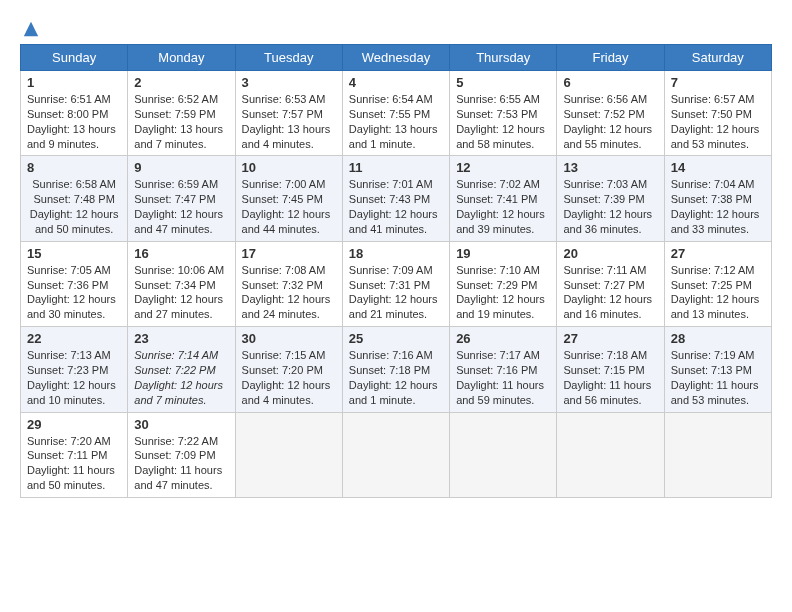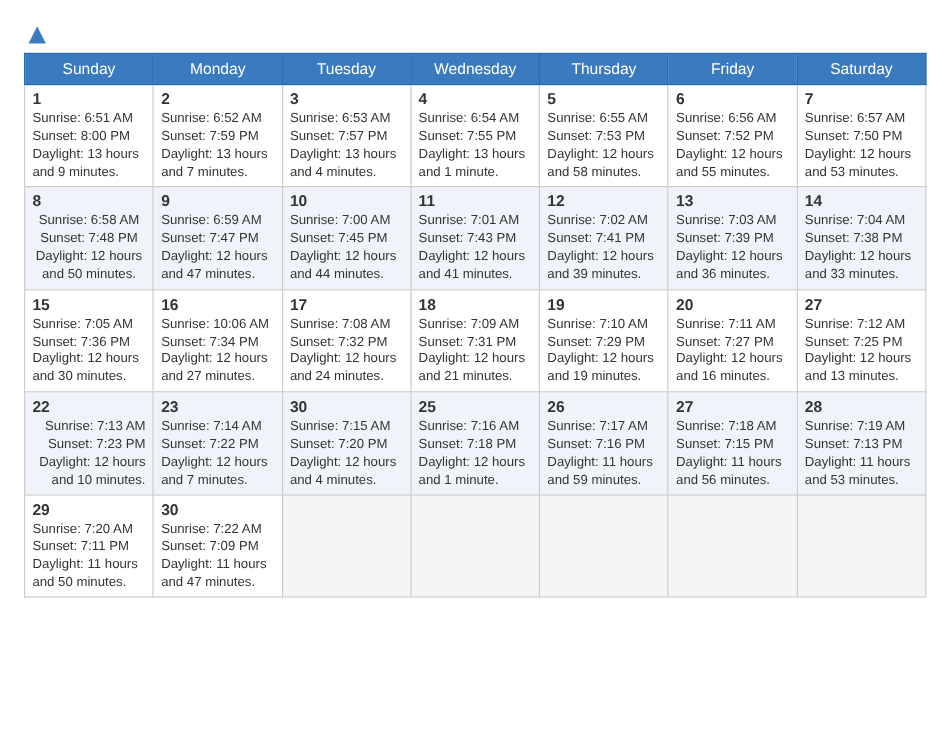--- a/index.html
+++ b/index.html
@@ -271,28 +271,28 @@
           <span class="day-num">27</span>
           <div class="day-info" style="white-space: pre-line;">Sunrise: 7:12 AM
 Sunset: 7:25 PM
 Daylight: 12 hours
 and 13 minutes.</div>
         </td>
       </tr>
       <tr>
         <td>
           <span class="day-num">22</span>
-          <div class="day-info" style="white-space: pre-line; text-align: right;">Sunrise: 7:13 AM
+          <div class="day-info" style="white-space: pre-line;">Sunrise: 7:13 AM
 Sunset: 7:23 PM
 Daylight: 12 hours
 and 10 minutes.</div>
         </td>
         <td>
           <span class="day-num">23</span>
-          <div class="day-info" style="white-space: pre-line;">Sunrise: 7:14 AM
+          <div class="day-info" style="white-space: pre-line; font-style: italic;">Sunrise: 7:14 AM
 Sunset: 7:22 PM
 Daylight: 12 hours
 and 7 minutes.</div>
         </td>
         <td>
           <span class="day-num">30</span>
           <div class="day-info" style="white-space: pre-line;">Sunrise: 7:15 AM
 Sunset: 7:20 PM
 Daylight: 12 hours
 and 4 minutes.</div>

